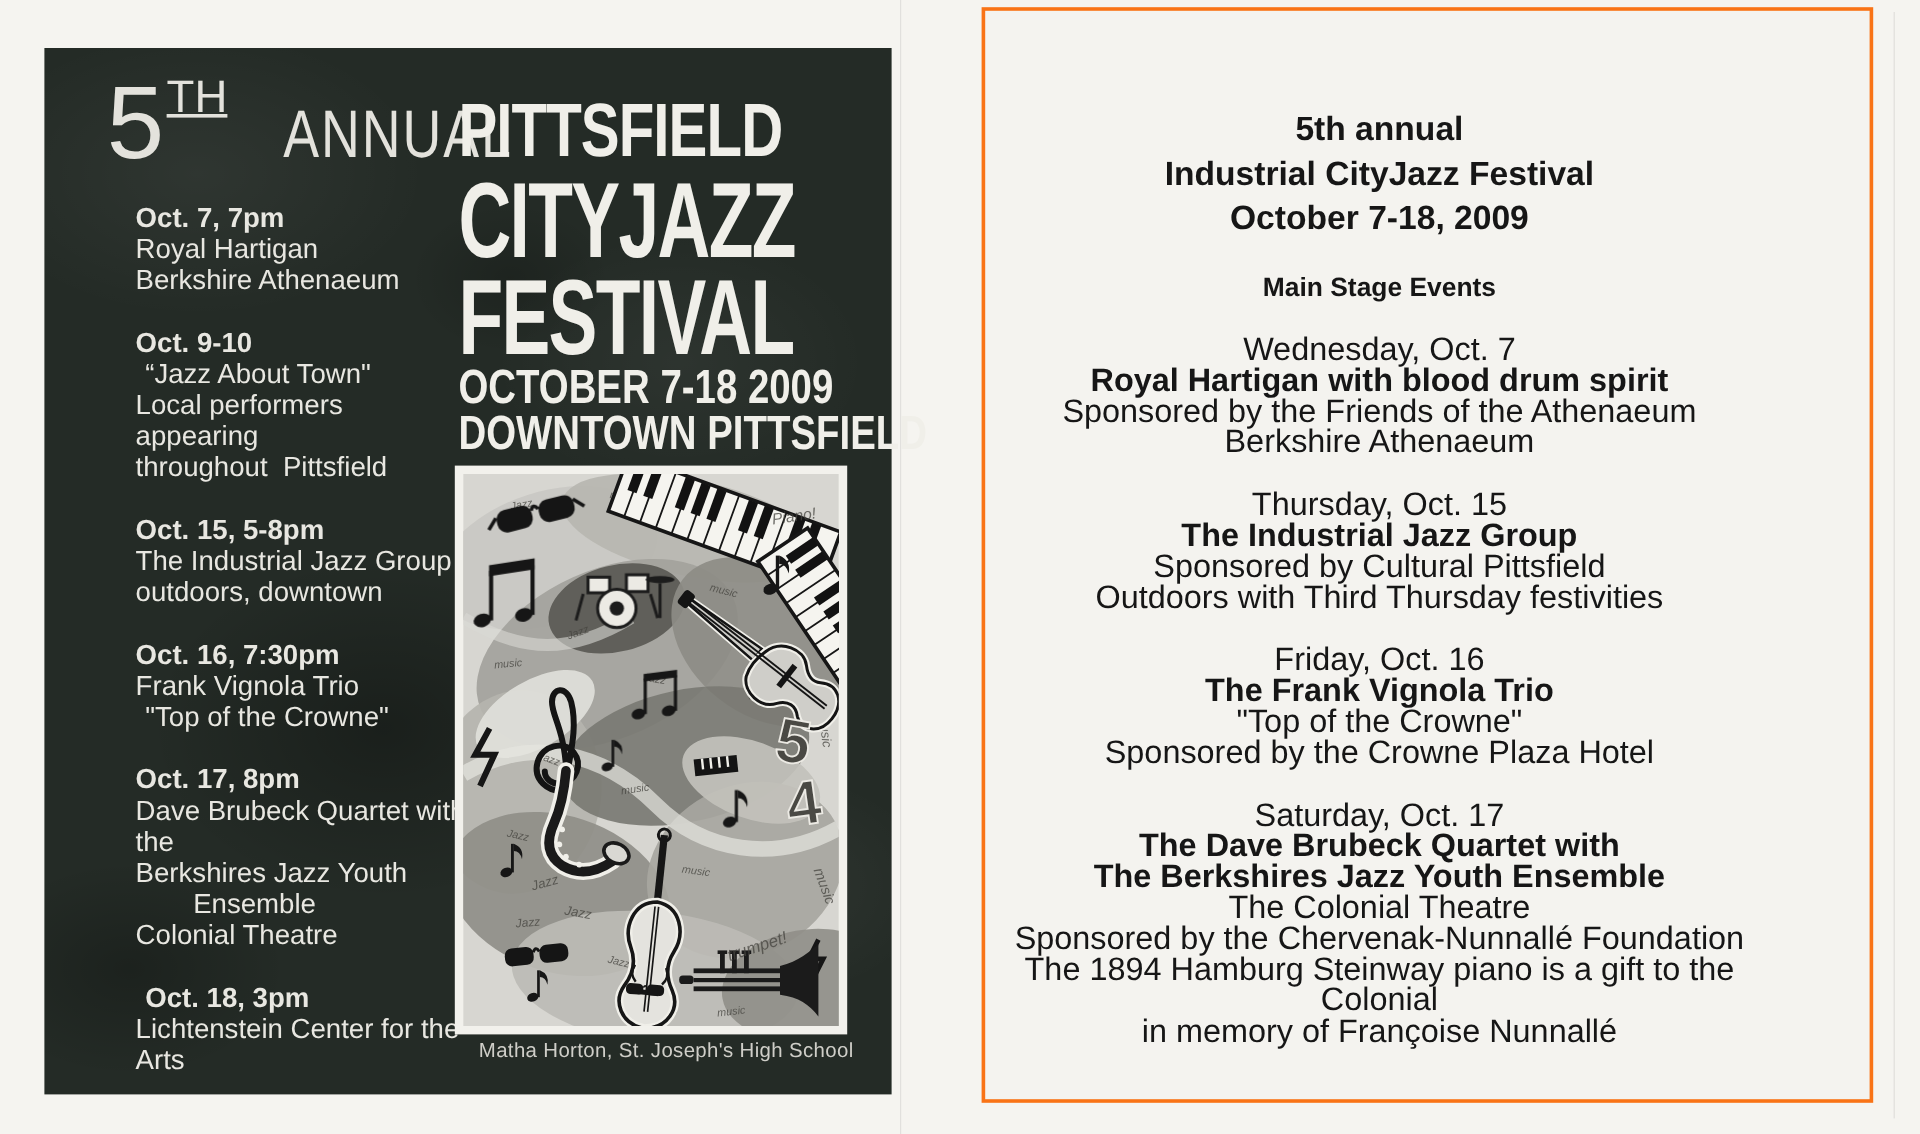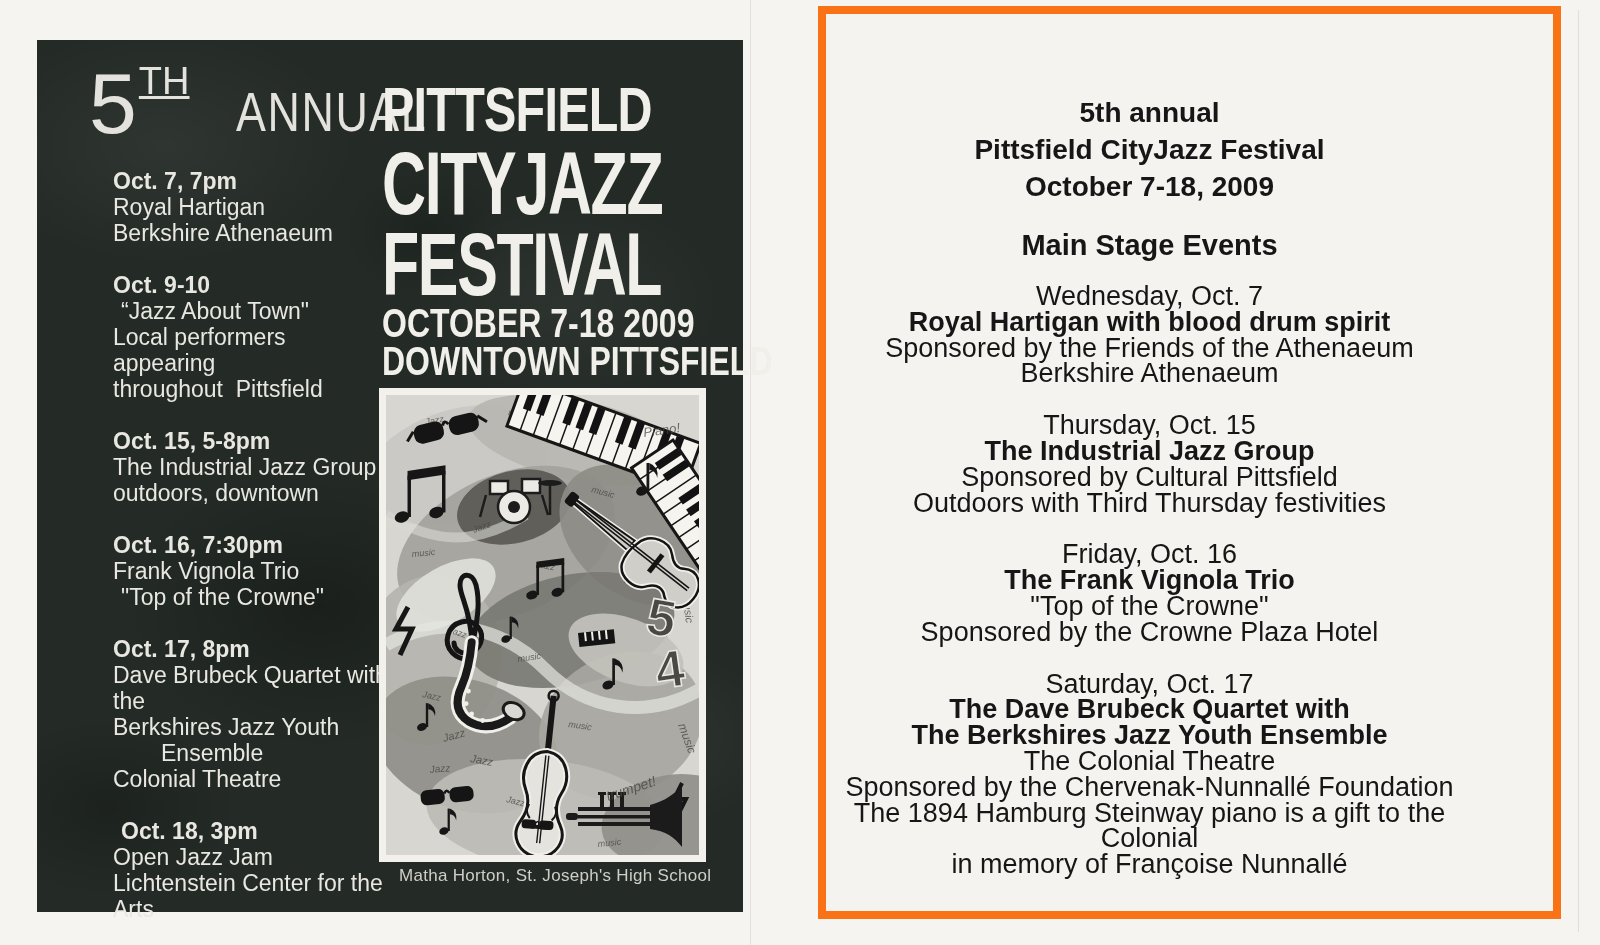--- a/index.html
+++ b/index.html
@@ -34,24 +34,24 @@
   .ind-s{padding-left:8px;}
   .ind-l{padding-left:48px;}
   .artwork{position:absolute;left:342px;top:348px;width:327px;height:474px;margin:0;
            background:#f2f1ec;padding:7px;box-sizing:border-box;}
   .artwork svg{display:block;width:313px;height:460px;}
   .caption{position:absolute;left:362px;top:826px;font-size:17px;color:#cfcec8;letter-spacing:.3px;}
   
   .sheet-crease{position:absolute;left:750px;top:0;width:1px;height:945px;background:rgba(0,0,0,.08);}
   .sheet-edge{position:absolute;left:1578px;top:10px;width:1px;height:922px;background:#e0dfdb;}
   .program{position:absolute;left:818px;top:6px;width:743px;height:913px;box-sizing:border-box;
-           border:8px solid #f97316;background:#f4f3ef;color:#161616;}
+           border:3px solid #f97316;background:#f4f3ef;color:#161616;}
   .pinner{position:absolute;left:10px;right:90px;top:80px;text-align:center;}
   .ptitle{font-size:28px;line-height:37px;font-weight:700;}
-  .mse{font-size:29px;line-height:26px;font-weight:700;margin-top:27px;}
+  .mse{font-size:22px;line-height:26px;font-weight:700;margin-top:27px;}
   .pev{margin-top:26px;font-size:27px;line-height:25.8px;}
   .pev .b{font-weight:700;}
   
   .scribble{font-style:italic;fill:#44433e;opacity:.75;}
 </style>
 </head>
 <body>
 
 <div class="canvas">
 
@@ -95,21 +95,20 @@
       </div>
       <div class="ev">
         <div class="ev-h">Oct. 17, 8pm</div>
         <div>Dave Brubeck Quartet with the</div>
         <div>Berkshires Jazz Youth</div>
         <div class="ind-l">Ensemble</div>
         <div>Colonial Theatre</div>
       </div>
       <div class="ev">
         <div class="ev-h ind-s">Oct. 18, 3pm</div>
-        <div>Open Jazz Jam</div>
         <div>Lichtenstein Center for the Arts</div>
       </div>
     </div>
 
     <figure class="artwork">
       <svg viewBox="0 0 313 460" preserveAspectRatio="none">
         <rect width="313" height="460" fill="#d7d6d1"></rect>
         <g fill-opacity="0.92">
           <ellipse cx="70" cy="70" rx="95" ry="55" fill="#c9c8c3" transform="rotate(-18 70 70)"></ellipse>
           <ellipse cx="190" cy="45" rx="110" ry="40" fill="#b7b6b0" transform="rotate(12 190 45)"></ellipse>
@@ -323,21 +322,21 @@
 
     <div class="caption">Matha Horton, St. Joseph's High School</div>
   </section>
 
   <div class="sheet-crease"></div>
   <div class="sheet-edge"></div>
 
   <section class="program">
     <div class="pinner">
       <div class="ptitle">5th annual</div>
-      <div class="ptitle">Pittsfield CityJazz Festival</div>
+      <div class="ptitle">Industrial CityJazz Festival</div>
       <div class="ptitle">October 7-18, 2009</div>
 
       <div class="mse">Main Stage Events</div>
 
       <div class="pev">
         <div>Wednesday, Oct. 7</div>
         <div class="b">Royal Hartigan with blood drum spirit</div>
         <div>Sponsored by the Friends of the Athenaeum</div>
         <div>Berkshire Athenaeum</div>
       </div>

